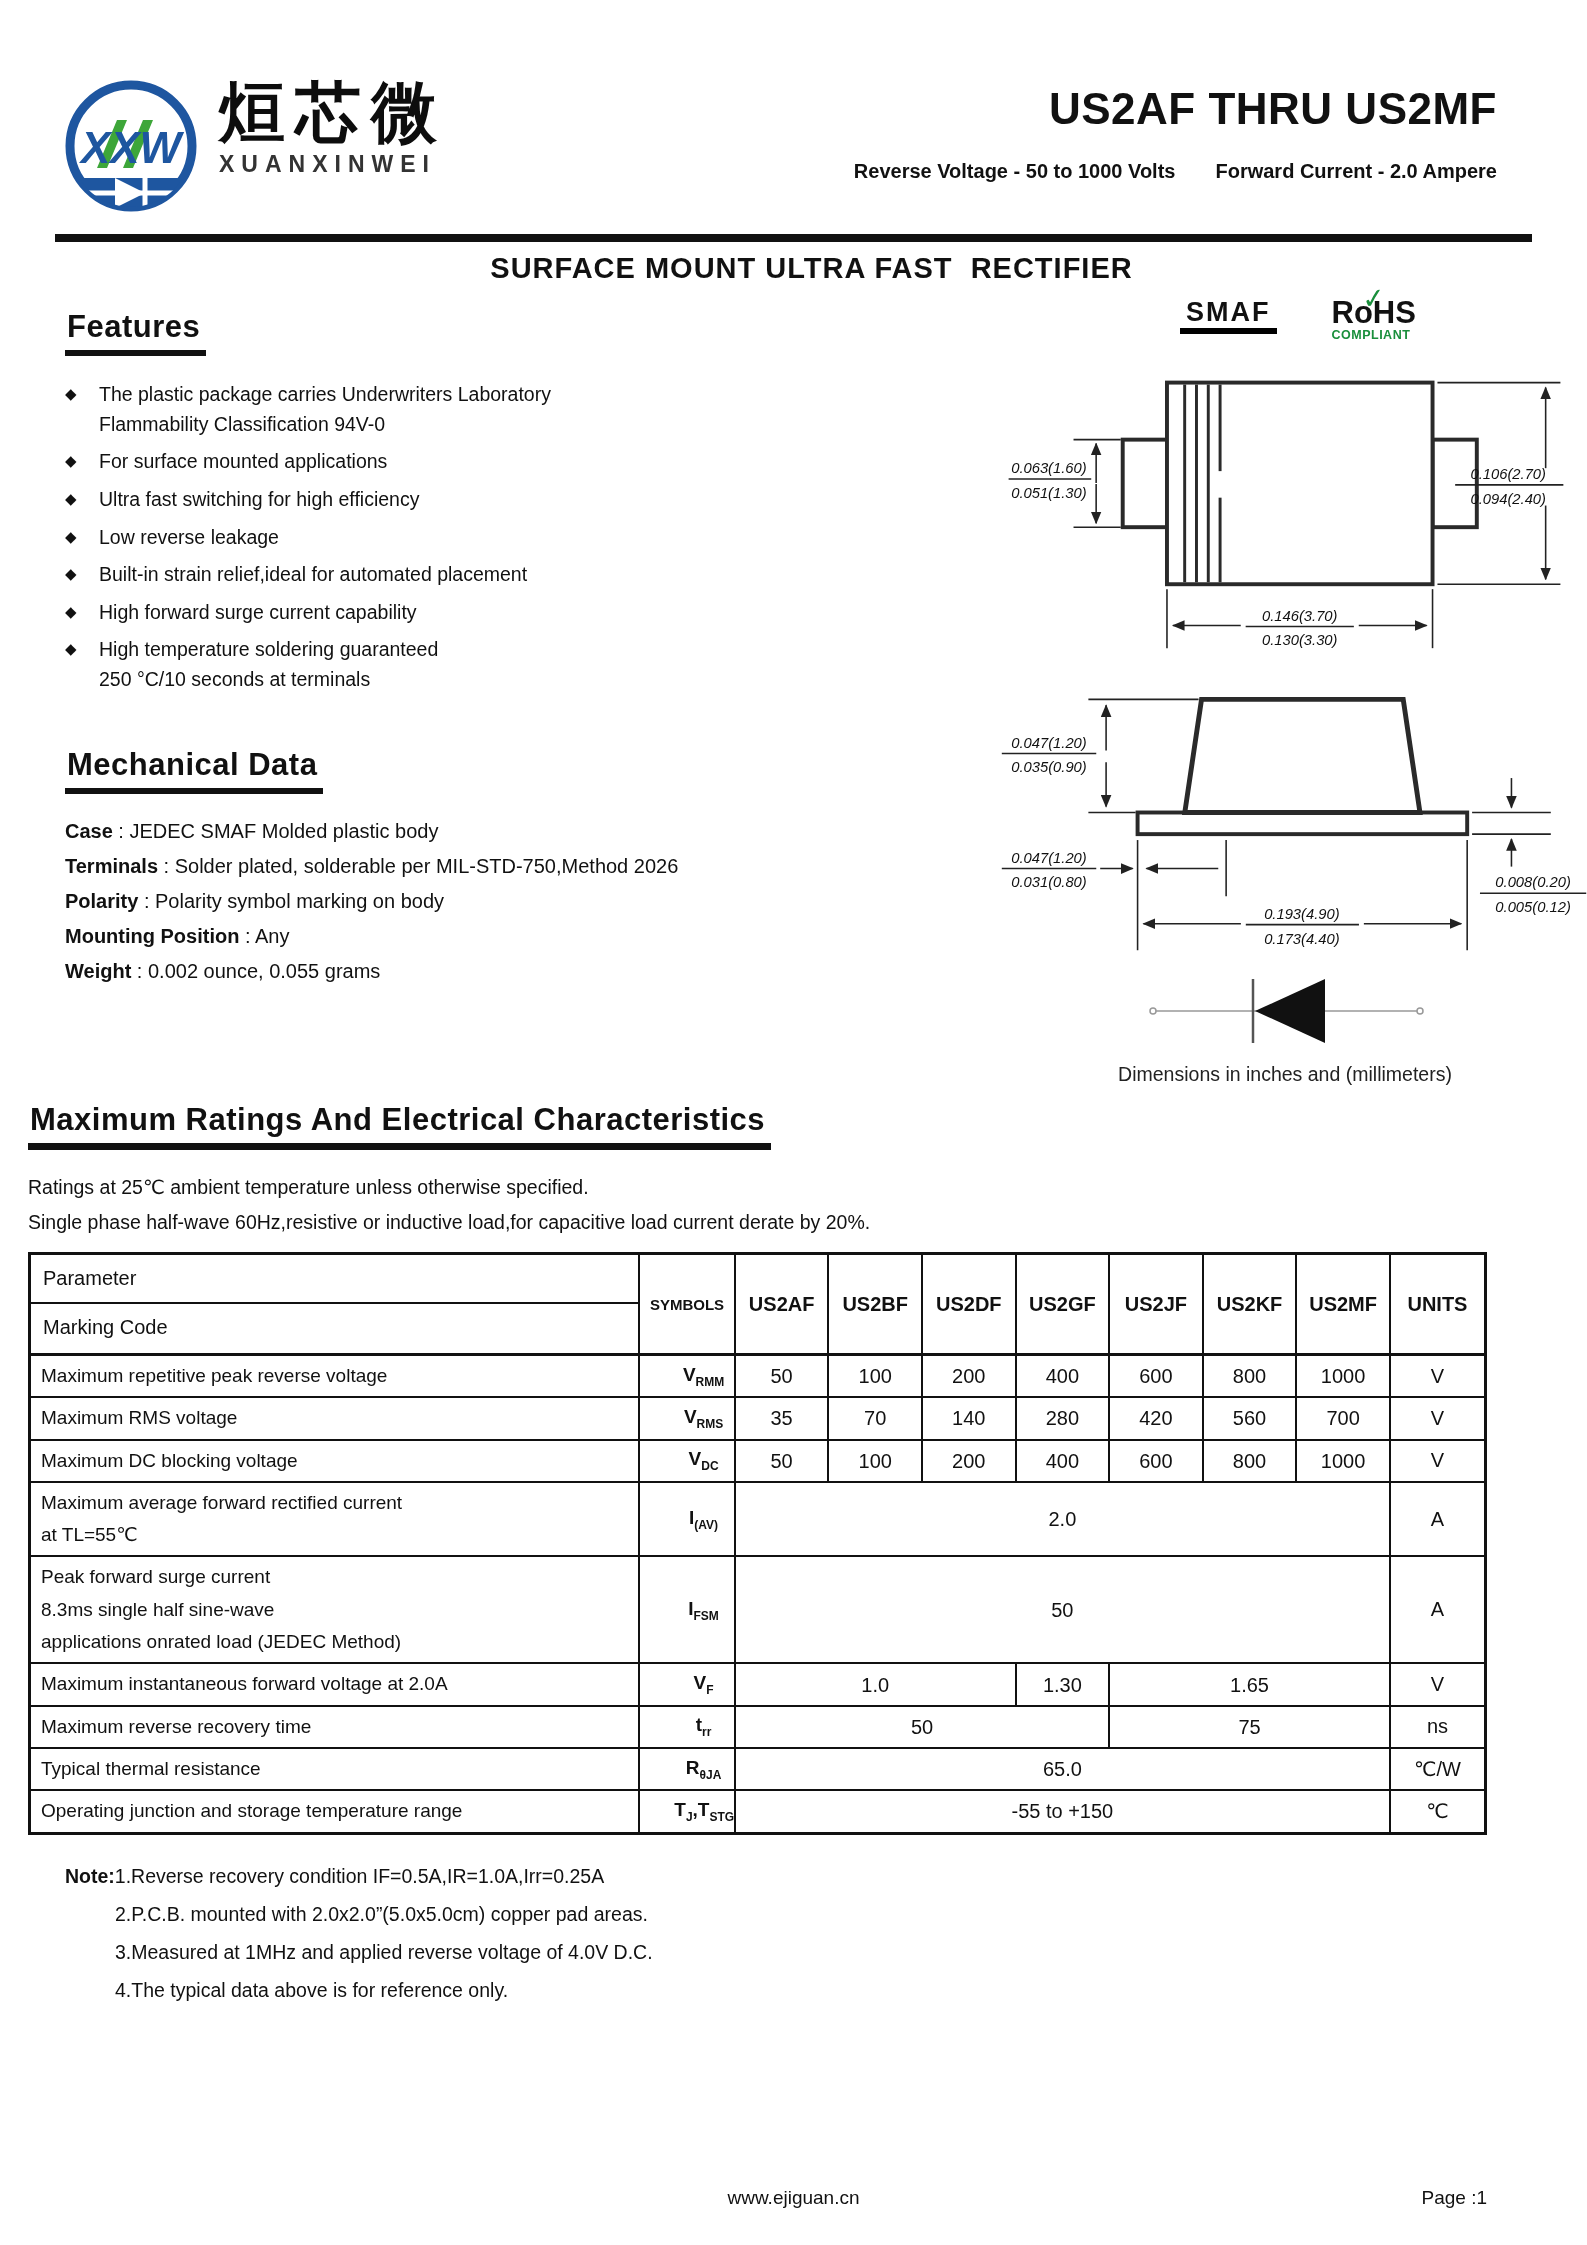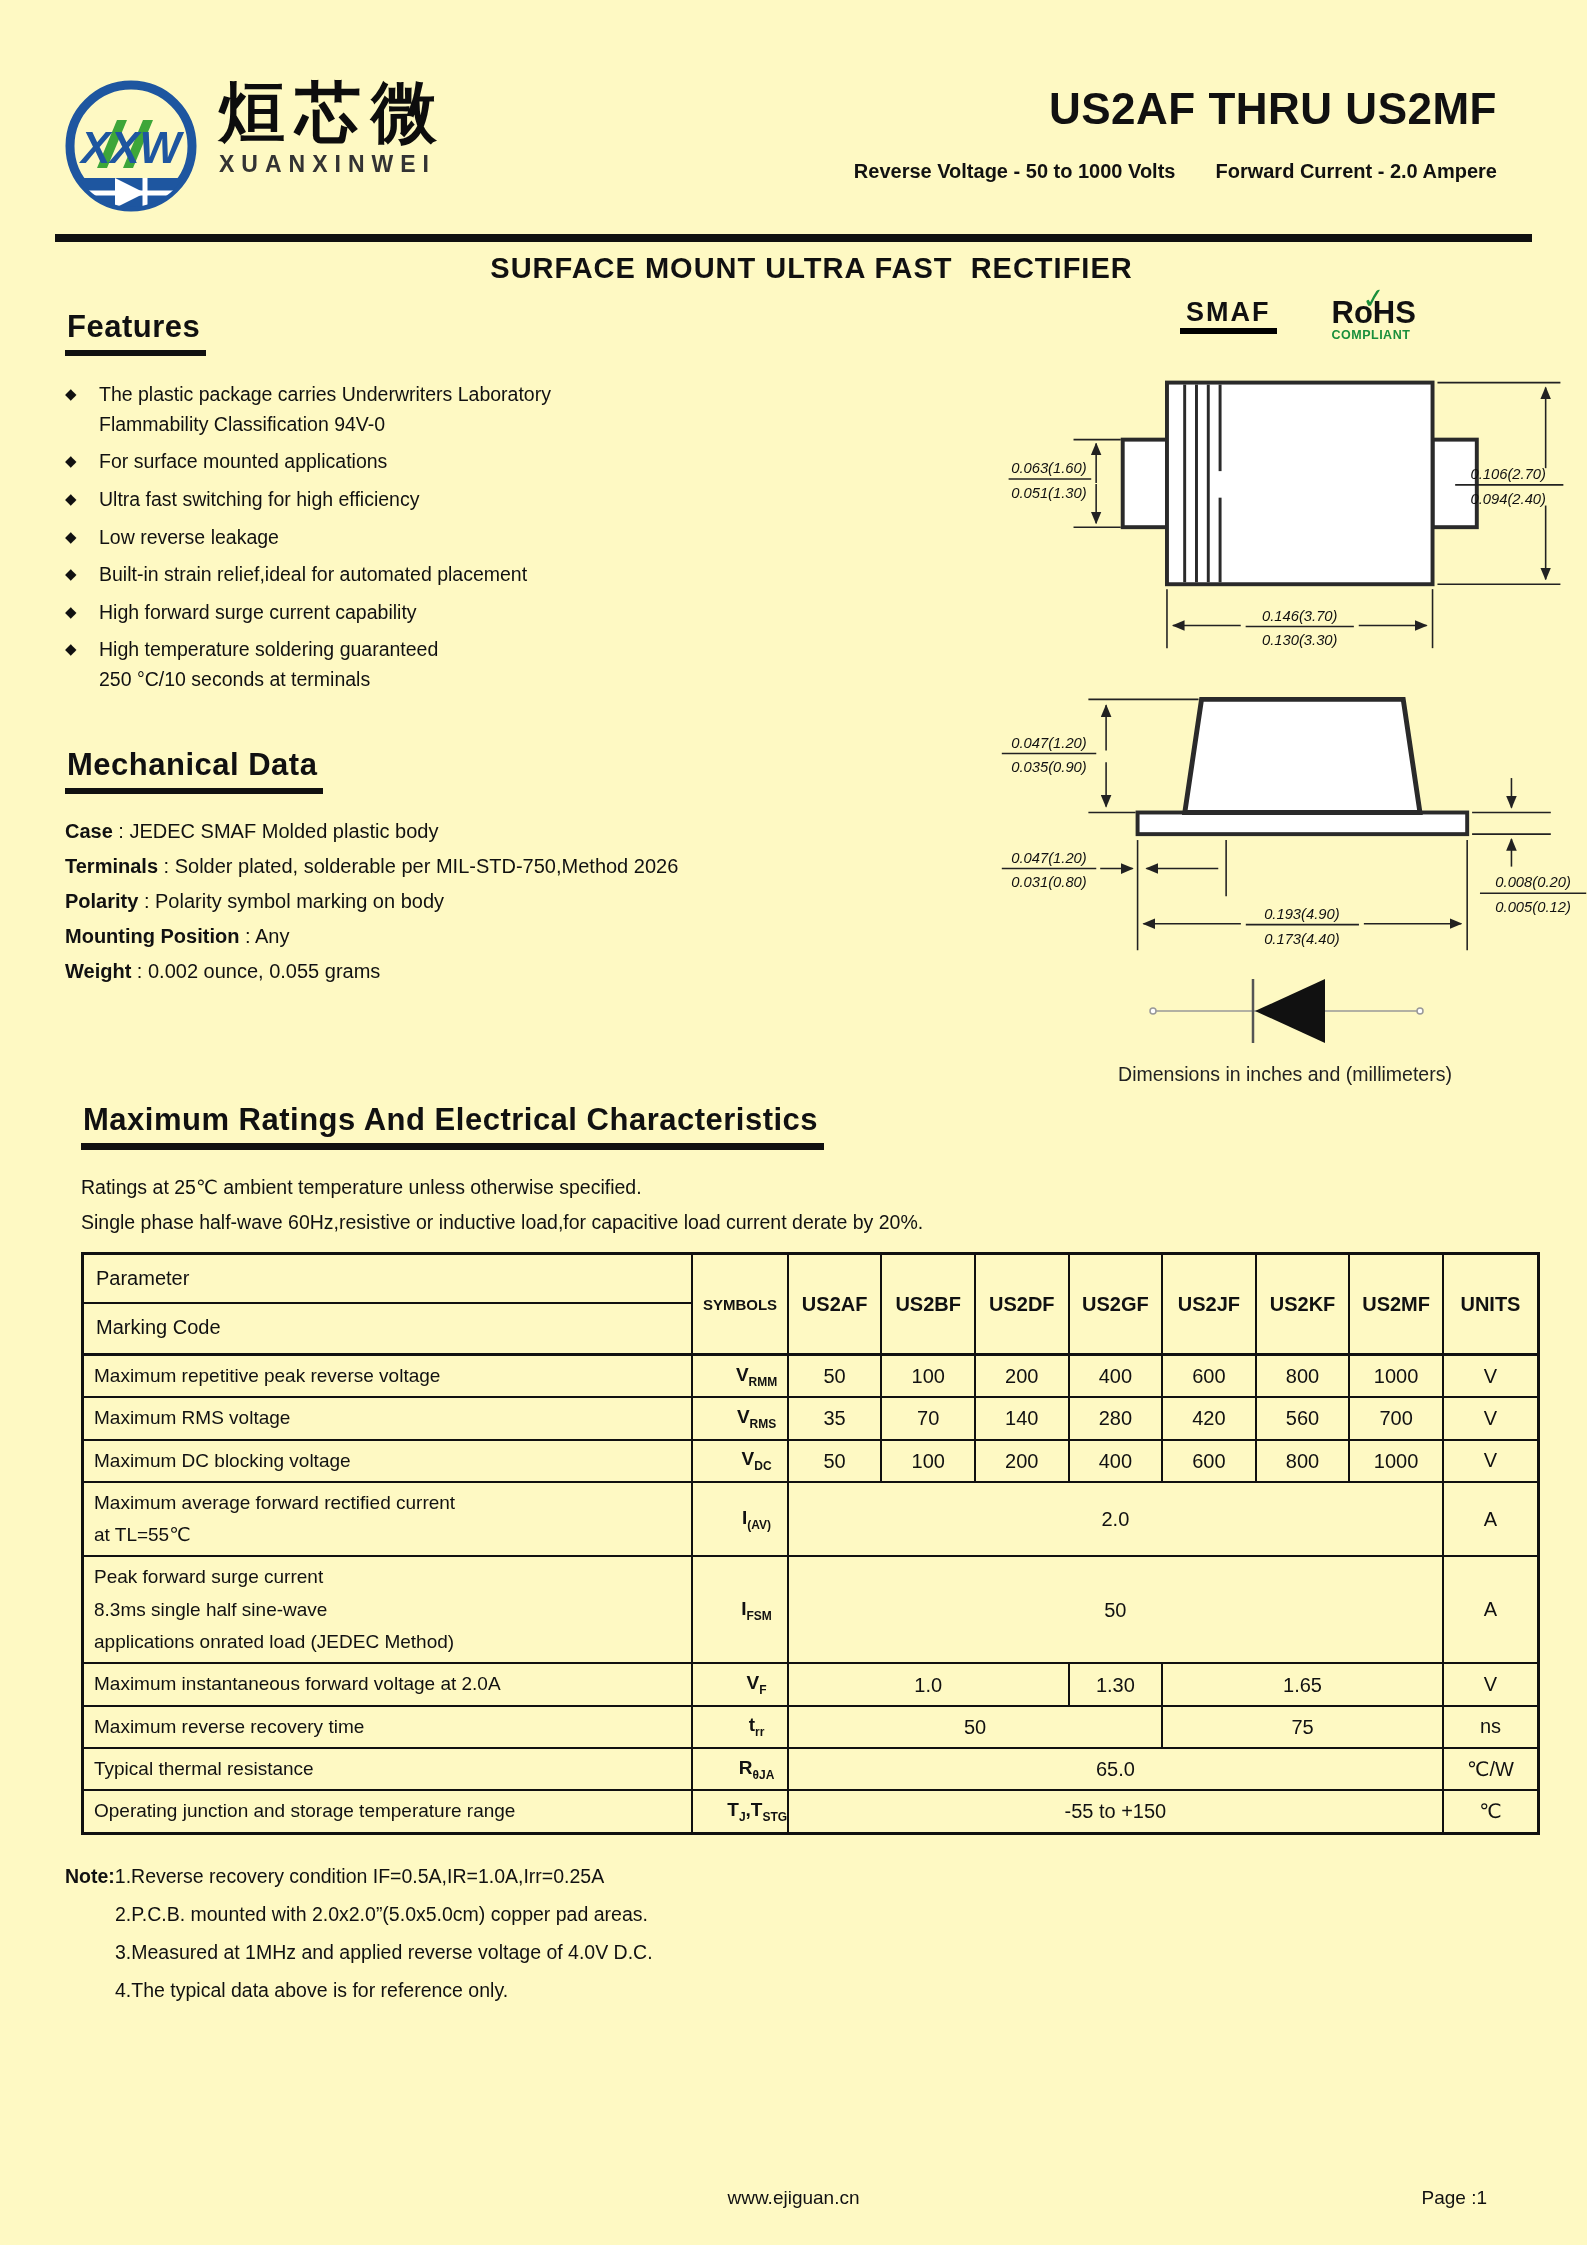--- a/index.html
+++ b/index.html
@@ -1,17 +1,17 @@
 <!DOCTYPE html>
 <html><head>
 <meta charset="utf-8">
 <style>
   html,body{margin:0;padding:0;background:#9a9a9a;}
   .page{
-    position:relative;width:1587px;height:2245px;margin:0 auto;background:#fef9c3;
+    position:relative;width:1587px;height:2245px;margin:0 auto;background:#ffffff;
     font-family:"Liberation Sans","DejaVu Sans",sans-serif;color:#111;overflow:hidden;
   }
   
   .header{display:flex;justify-content:space-between;align-items:flex-start;padding:72px 60px 0 55px;}
   .logo-block{display:flex;align-items:flex-start;gap:12px;}
   .logo-texts{padding-top:6px;}
   .logo-cn{font-size:66px;font-weight:bold;line-height:1.05;letter-spacing:10px;color:#0d0d0d;}
   .logo-en{font-size:23px;font-weight:bold;letter-spacing:7px;color:#333;margin-top:4px;}
   .title-block{text-align:right;padding-right:30px;padding-top:12px;}
   .doc-title{font-size:44px;font-weight:bold;letter-spacing:0.5px;}
@@ -38,21 +38,21 @@
   .rohs-line1{font-size:31px;font-weight:bold;color:#111;line-height:1;}
   .rohs-line1 .o{color:#111;}
   .rohs-check{position:absolute;top:-15px;left:30px;color:#1a8f3c;font-size:28px;font-weight:bold;transform:rotate(-6deg);}
   .rohs-line2{color:#1a8f3c;font-size:12.5px;font-weight:bold;letter-spacing:0.5px;margin-top:0px;text-align:left;}
   .diagram{display:block;margin:0 auto;}
   .topview{margin-top:16px;}
   .sideview{margin-top:2px;}
   .diode-wrap{text-align:center;margin-top:4px;}
   .dims-note{font-size:19.5px;text-align:center;margin-top:6px;color:#222;}
   
-  .ratings{margin:0 81px;}
+  .ratings{margin:0 28px;}
   .ratings .section-heading{border-bottom-width:7px;}
   .intro1{font-size:19.5px;margin-top:26px;}
   .intro2{font-size:19.5px;margin-top:12px;}
   table.ratings-table{border-collapse:collapse;margin-top:18px;width:1459px;table-layout:fixed;border:3px solid #111;}
   .ratings-table th,.ratings-table td{border:2px solid #111;}
   .ratings-table thead th{height:96px;font-weight:bold;border-bottom-width:3px;}
   th.corner{padding:0;vertical-align:top;}
   .corner-top,.corner-bottom{height:47px;display:flex;align-items:center;padding-left:12px;font-weight:normal;font-size:20px;}
   .corner-top{border-bottom:2px solid #111;}
   th.symhead{font-size:15px;}

